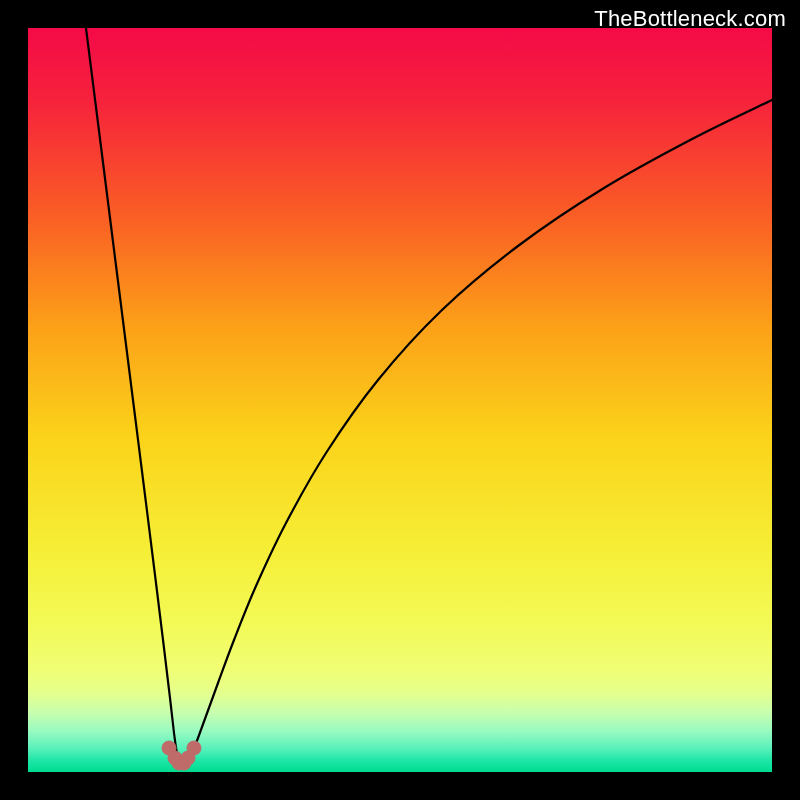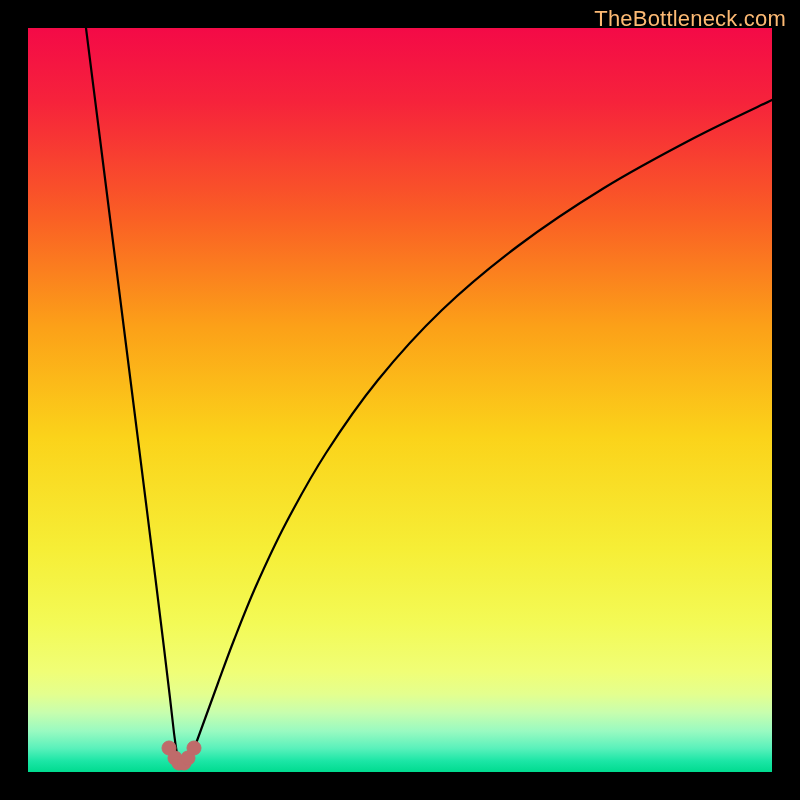--- a/index.html
+++ b/index.html
@@ -28,21 +28,21 @@
     overflow: hidden;
   }
   .gradient {
     position: absolute;
     inset: 0;
   }
   .watermark {
     position: absolute;
     top: 6px;
     right: 14px;
-    color: #fdba74;
+    color: #ffffff;
     font-size: 22px;
     font-weight: 400;
     letter-spacing: 0.2px;
     user-select: none;
   }
   svg.curves {
     position: absolute;
     inset: 0;
   }
 </style>

